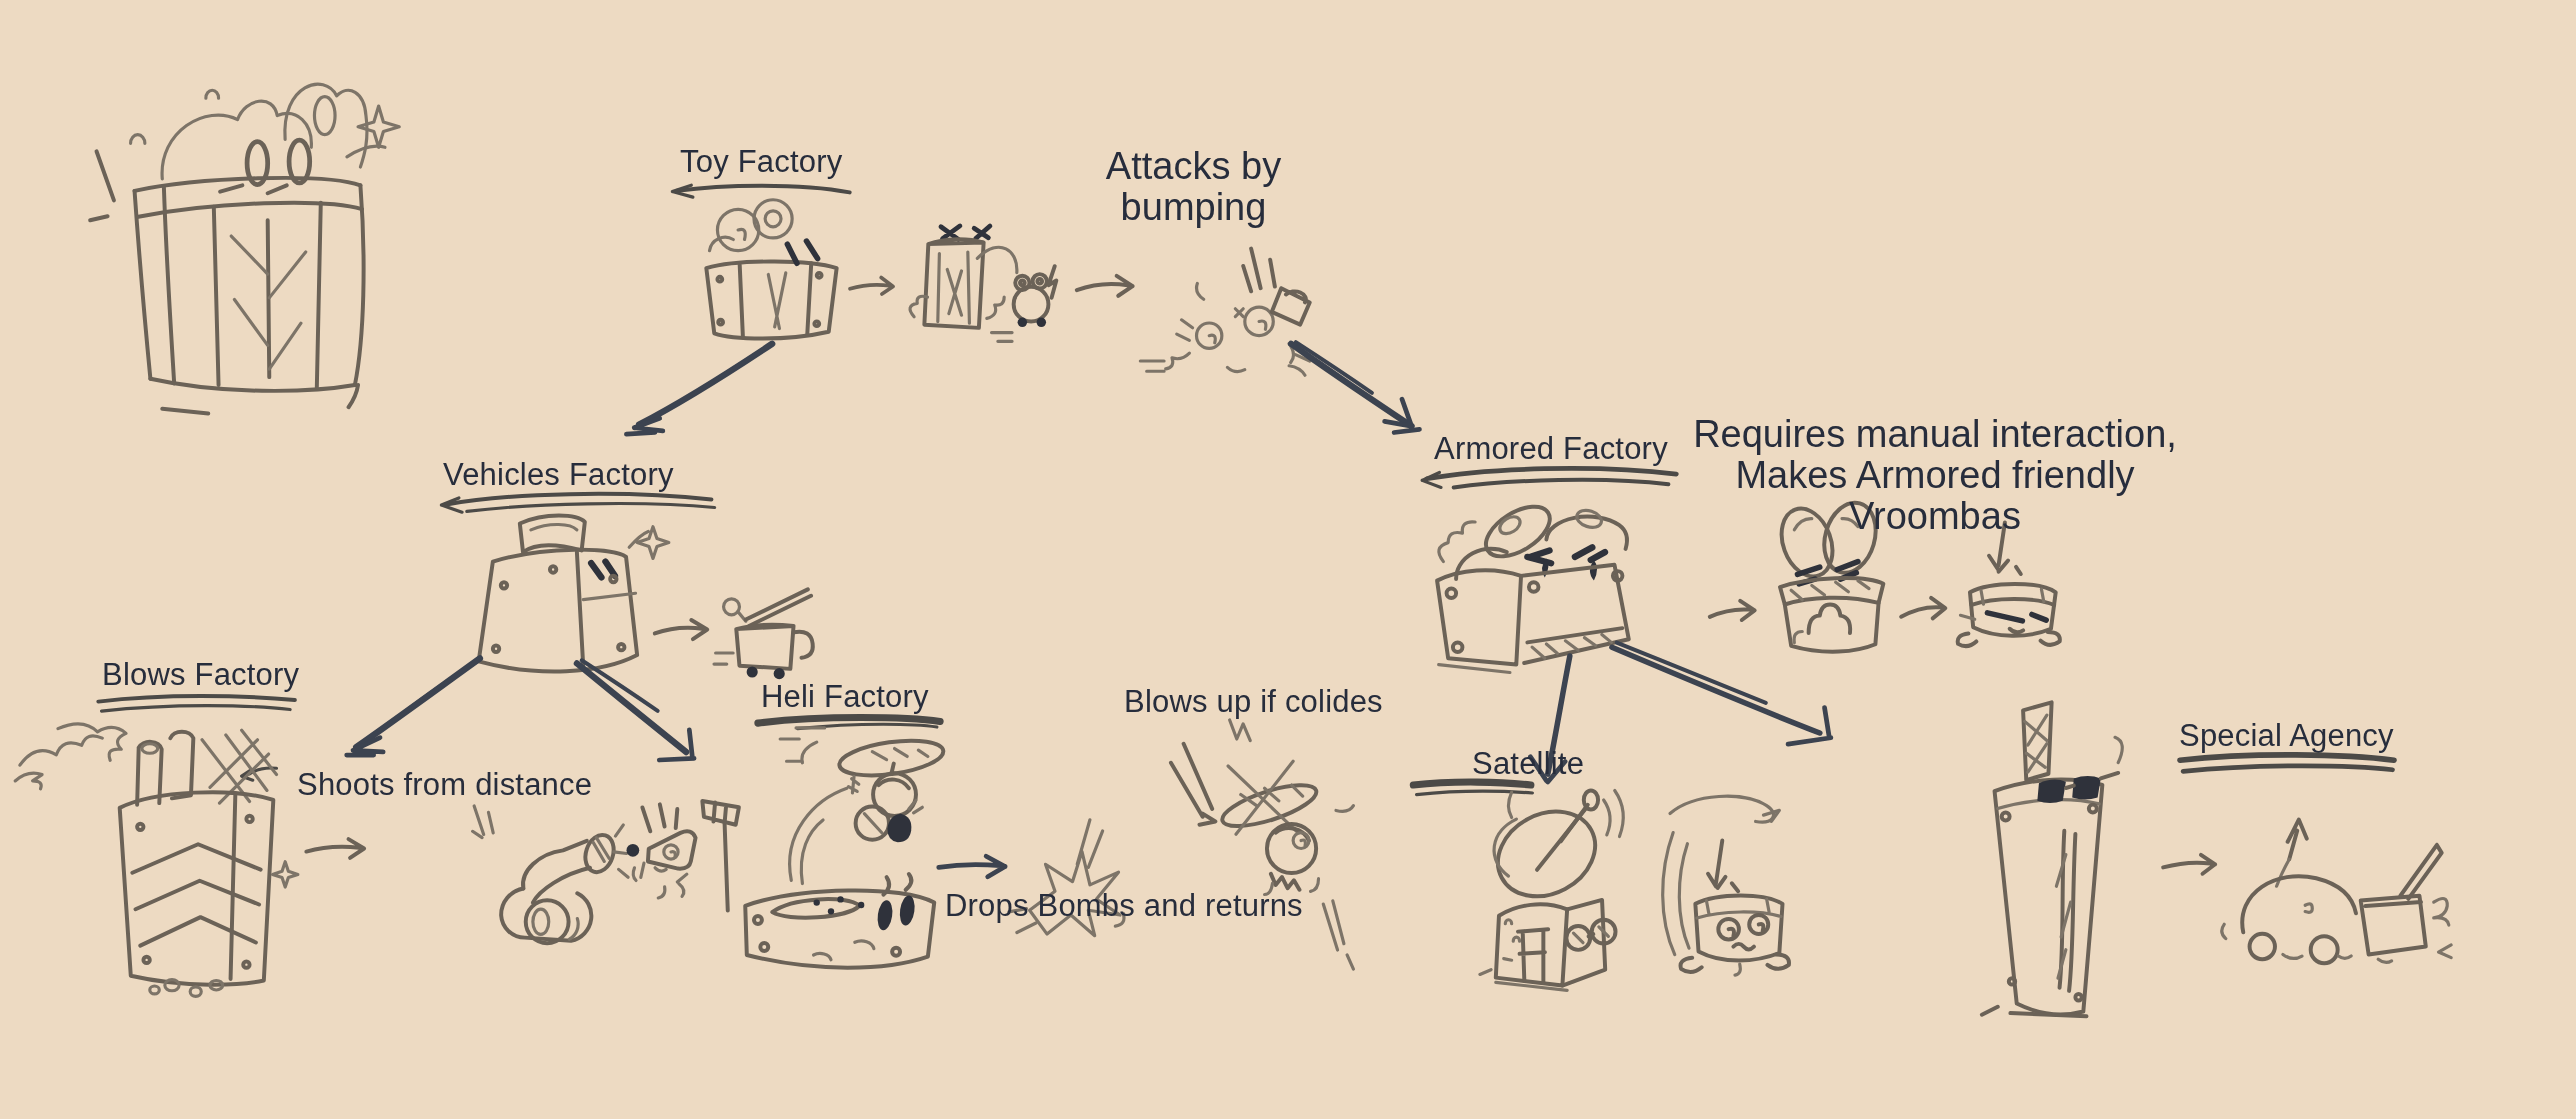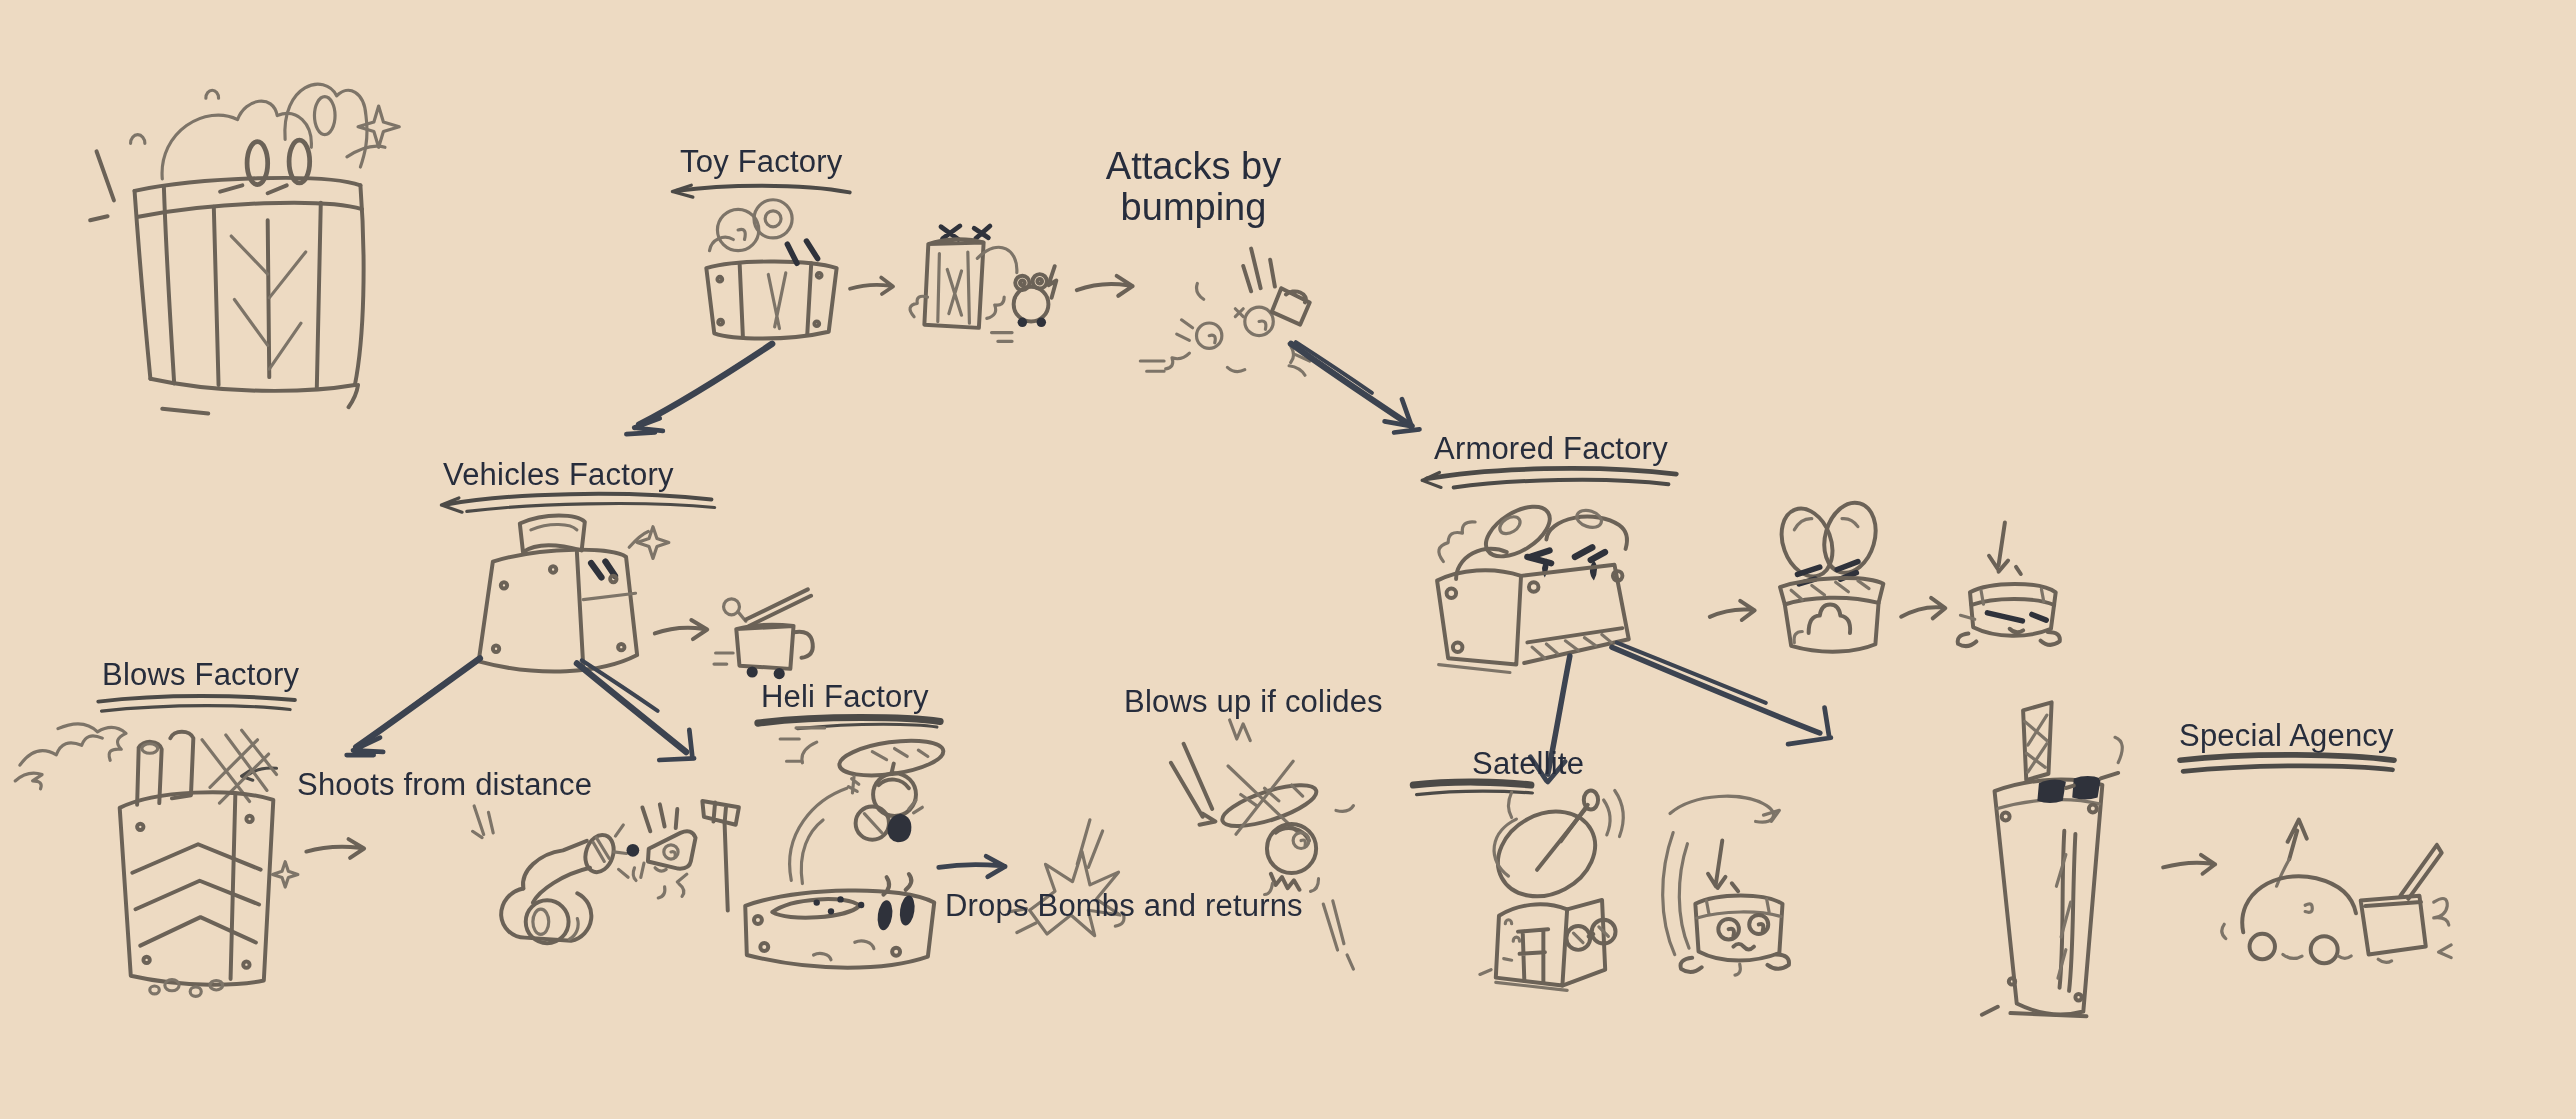--- a/index.html
+++ b/index.html
@@ -321,20 +321,22 @@
     <path class="i" d="M78,8 L70,62 M58,50 l12,18 M82,56 l-12,14 M92,64 l6,9"></path>
     <path class="i" d="M34,96 C60,82 122,82 142,96 L136,142 C108,154 66,154 38,140 Z"></path>
     <path class="i" d="M36,112 C64,102 116,102 140,112"></path>
     <path class="i2" d="M48,94 l3,17 M124,92 l3,16"></path>
     <path class="d" d="M56,122 L100,132 M112,124 l18,7" style="stroke-width:7"></path>
     <path class="i" d="M84,142 q8,8 17,2"></path>
     <path class="i2" d="M40,130 l-18,-5"></path>
     <path class="i" d="M32,148 q-16,2 -13,13 q12,7 23,-3 M132,146 q17,0 15,12 q-13,9 -24,-1"></path>
   </svg>
   <div class="ann" style="left:1677px;top:414px;width:516px">
+    <div>Requires manual interaction,</div>
+    <div>Makes Armored friendly Vroombas</div>
   </div>
 
   <svg style="left:1521px;top:649px" width="63" height="147" viewBox="0 0 80 185">
     <path class="a" d="M62,8 C52,60 42,120 34,158" style="stroke-width:7"></path>
     <path class="a" d="M12,136 L32,166 M56,142 L34,168" style="stroke-width:6"></path>
   </svg>
   <svg style="left:1604px;top:633px" width="238" height="123" viewBox="0 0 300 155">
     <path class="a" d="M10,18 C90,52 190,94 272,126" style="stroke-width:7"></path>
     <path class="a" d="M16,12 C80,38 150,66 204,88" style="stroke-width:5"></path>
     <path class="a" d="M278,94 L284,132 M232,140 L286,132" style="stroke-width:6"></path>

